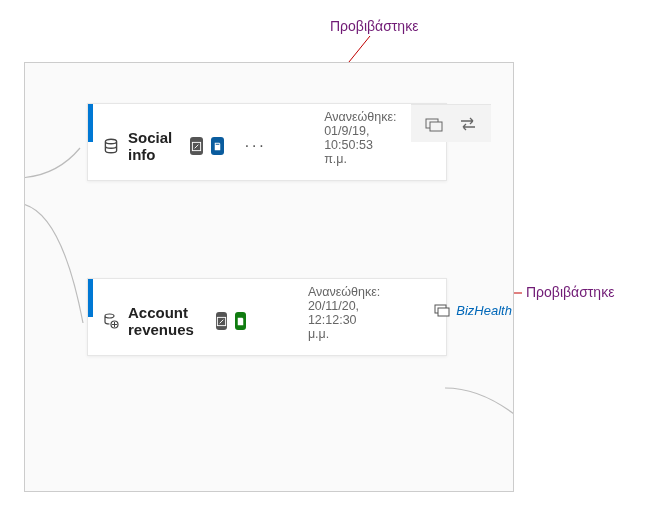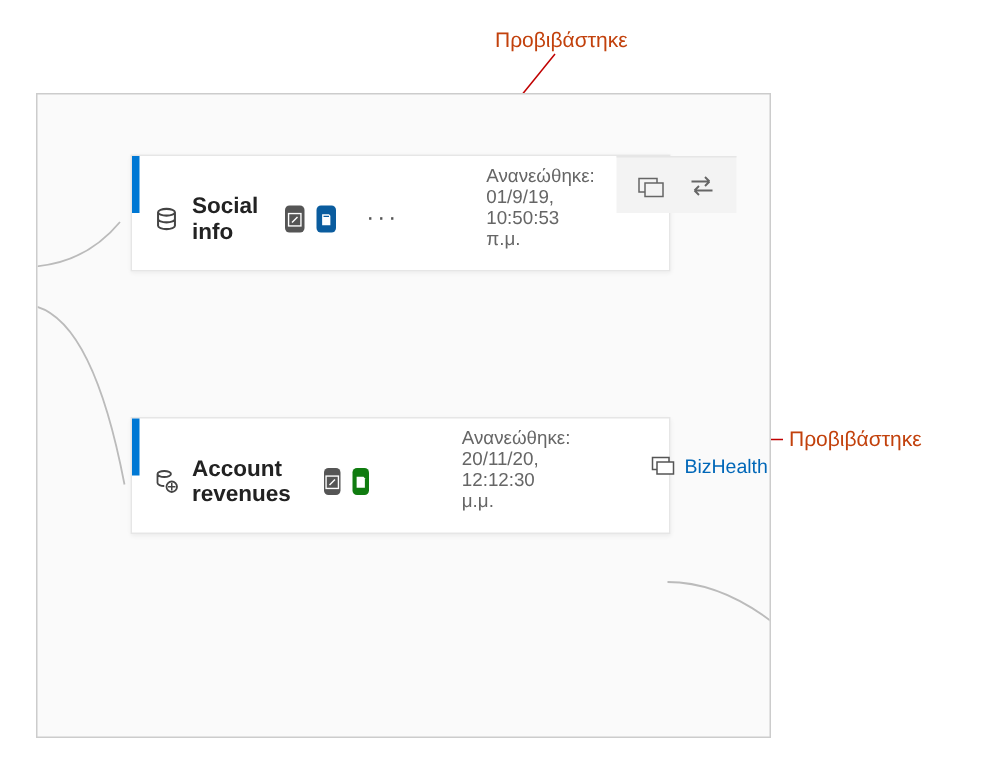--- a/index.html
+++ b/index.html
@@ -69,39 +69,40 @@
   .meta {
     font-size: 12.5px;
     color: #666;
     padding: 6px 14px 14px 40px;
   }
   .link-row {
     display: flex; align-items: center; gap: 6px;
     padding: 0 14px 14px 40px;
     font-size: 13px;
     color: #0067b8;
+    font-style: italic;
   }
   .link-icon { width: 16px; height: 14px; color: #555; }
   .card-foot {
     background: #f3f3f3;
     border-top: 1px solid #e6e6e6;
     height: 38px;
     display: flex;
     align-items: center;
     justify-content: flex-end;
     padding: 0 14px;
     gap: 16px;
     color: #666;
   }
   .foot-icon { width: 18px; height: 16px; }
   
   .anno {
     position: absolute;
     font-size: 14px;
-    color: #c2410c;
+    color: #701a75;
   }
   .anno.a1 { left: 330px; top: 18px; }
   .anno.a2 { left: 526px; top: 284px; }
   svg.connector { position: absolute; pointer-events: none; }
   
   .lineage { stroke: #bbb; fill: none; stroke-width: 1.2; }
 </style>
 </head>
 <body>
 

